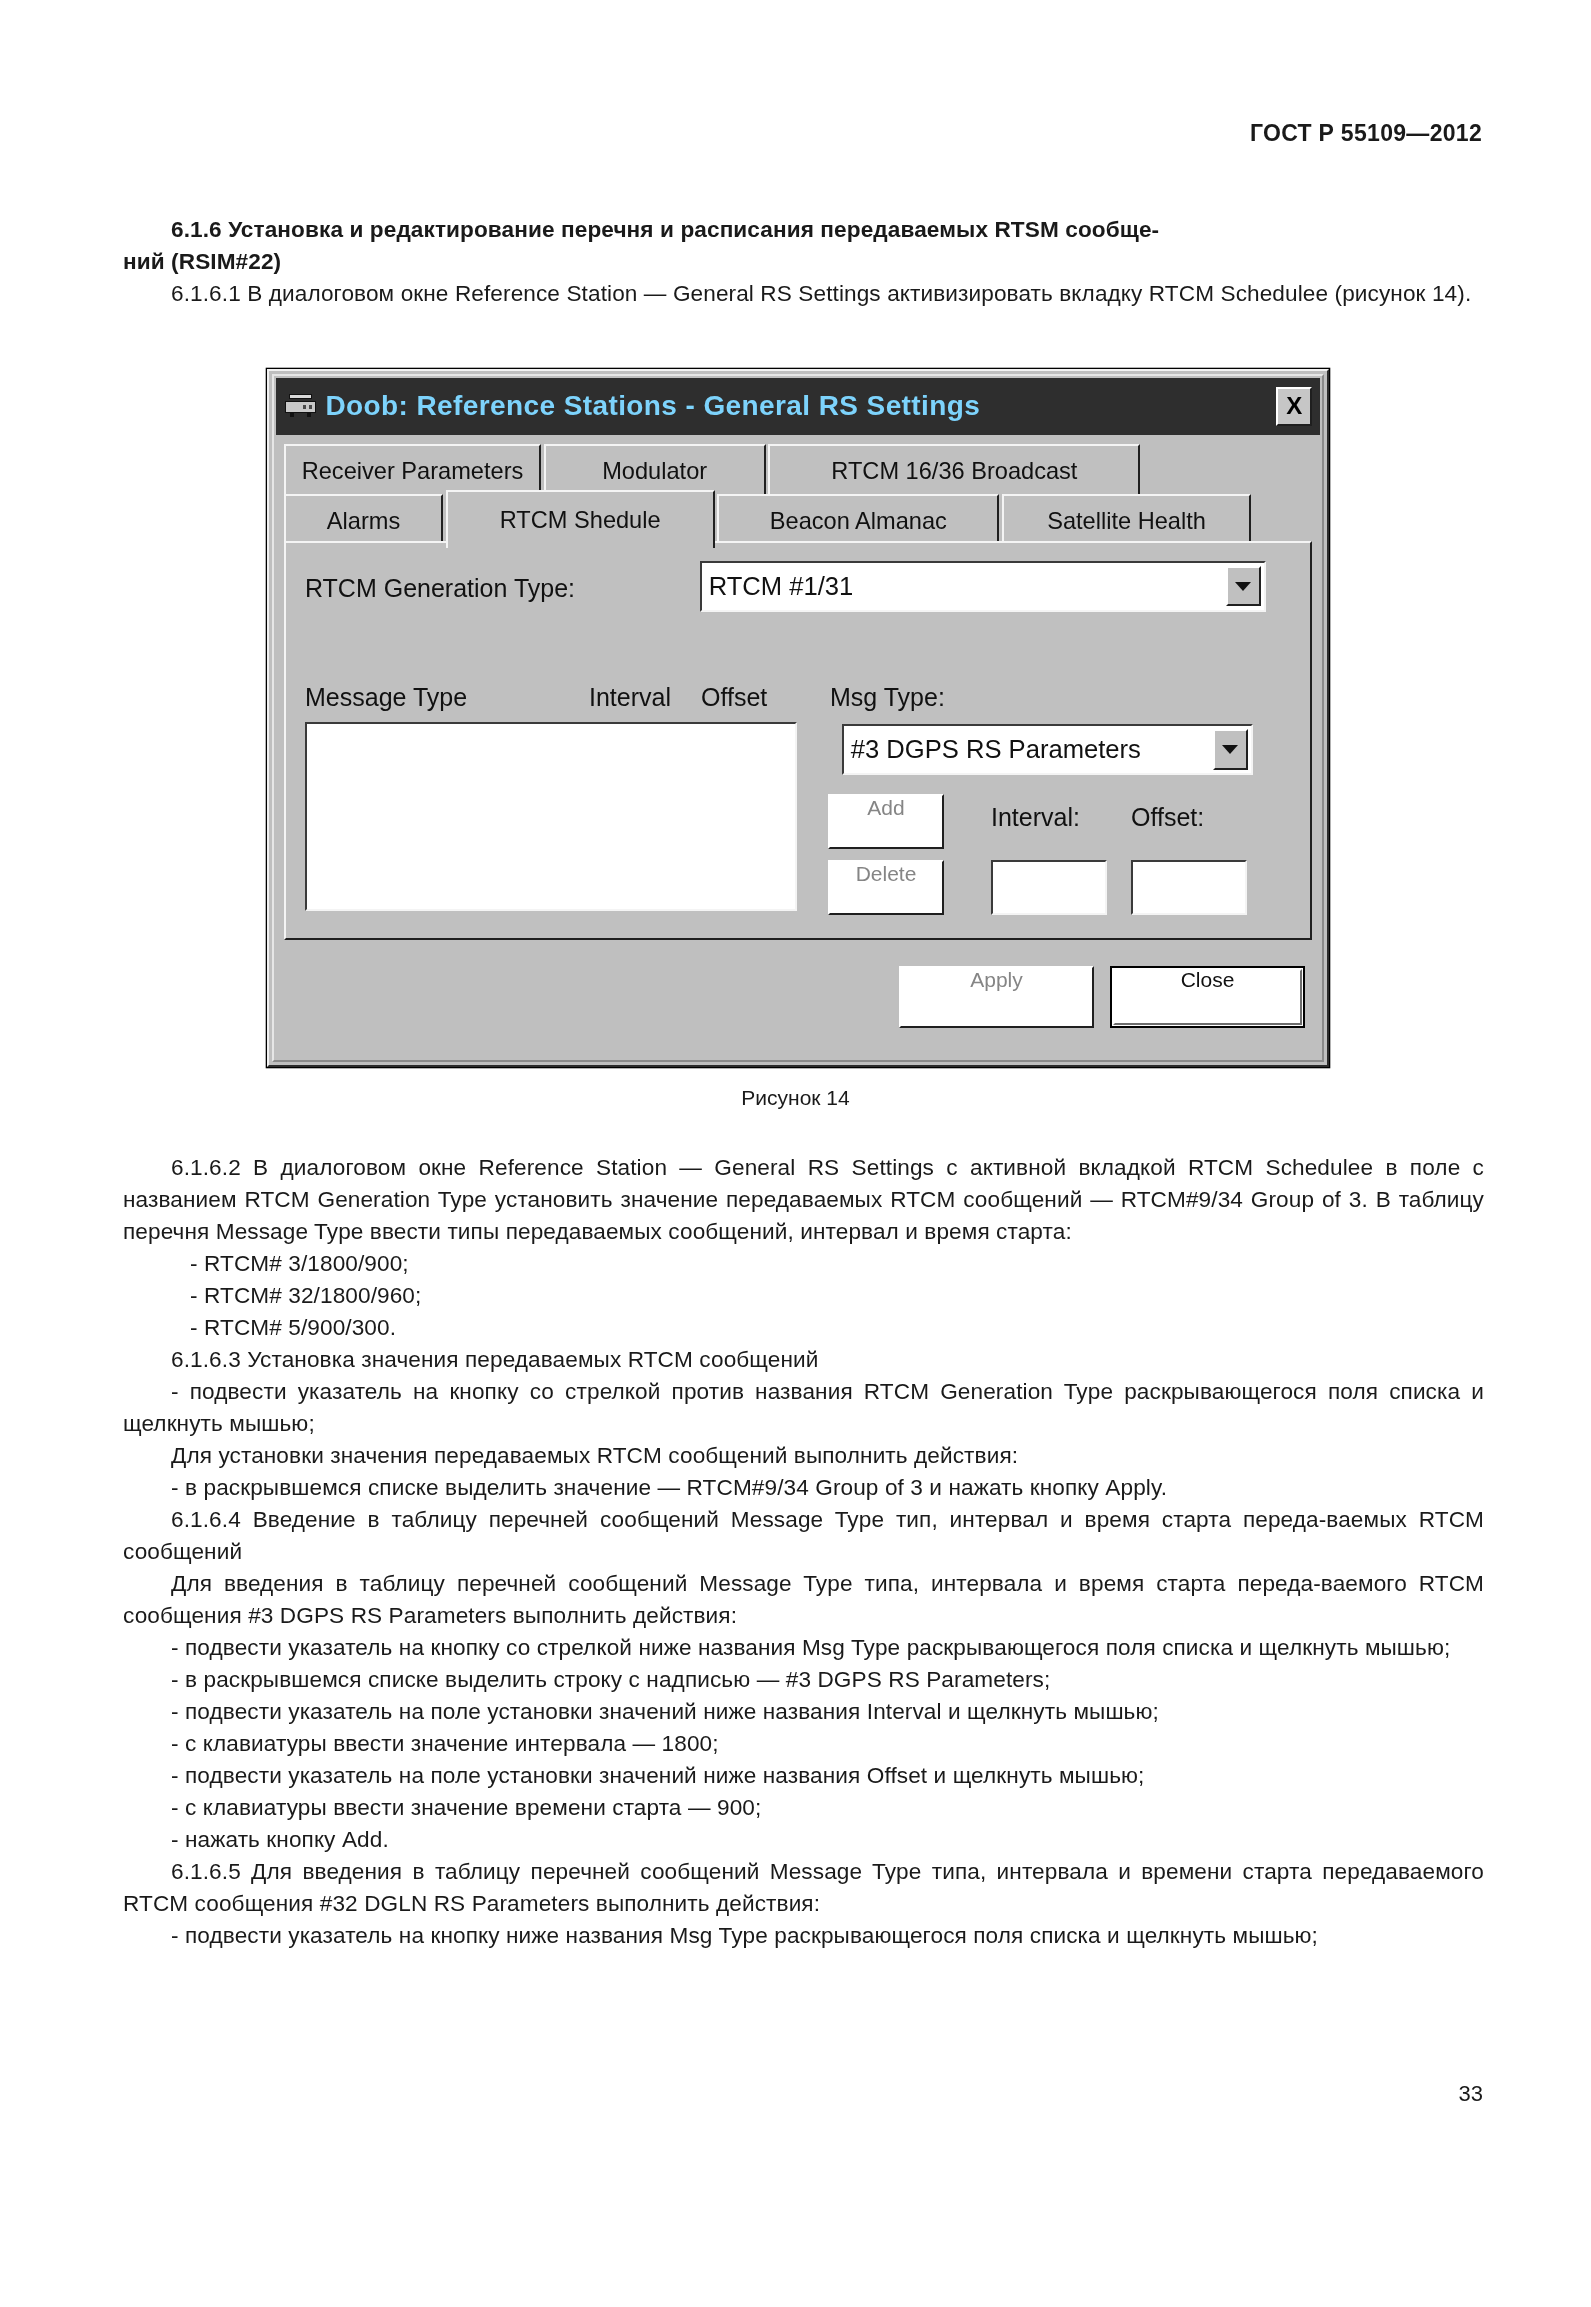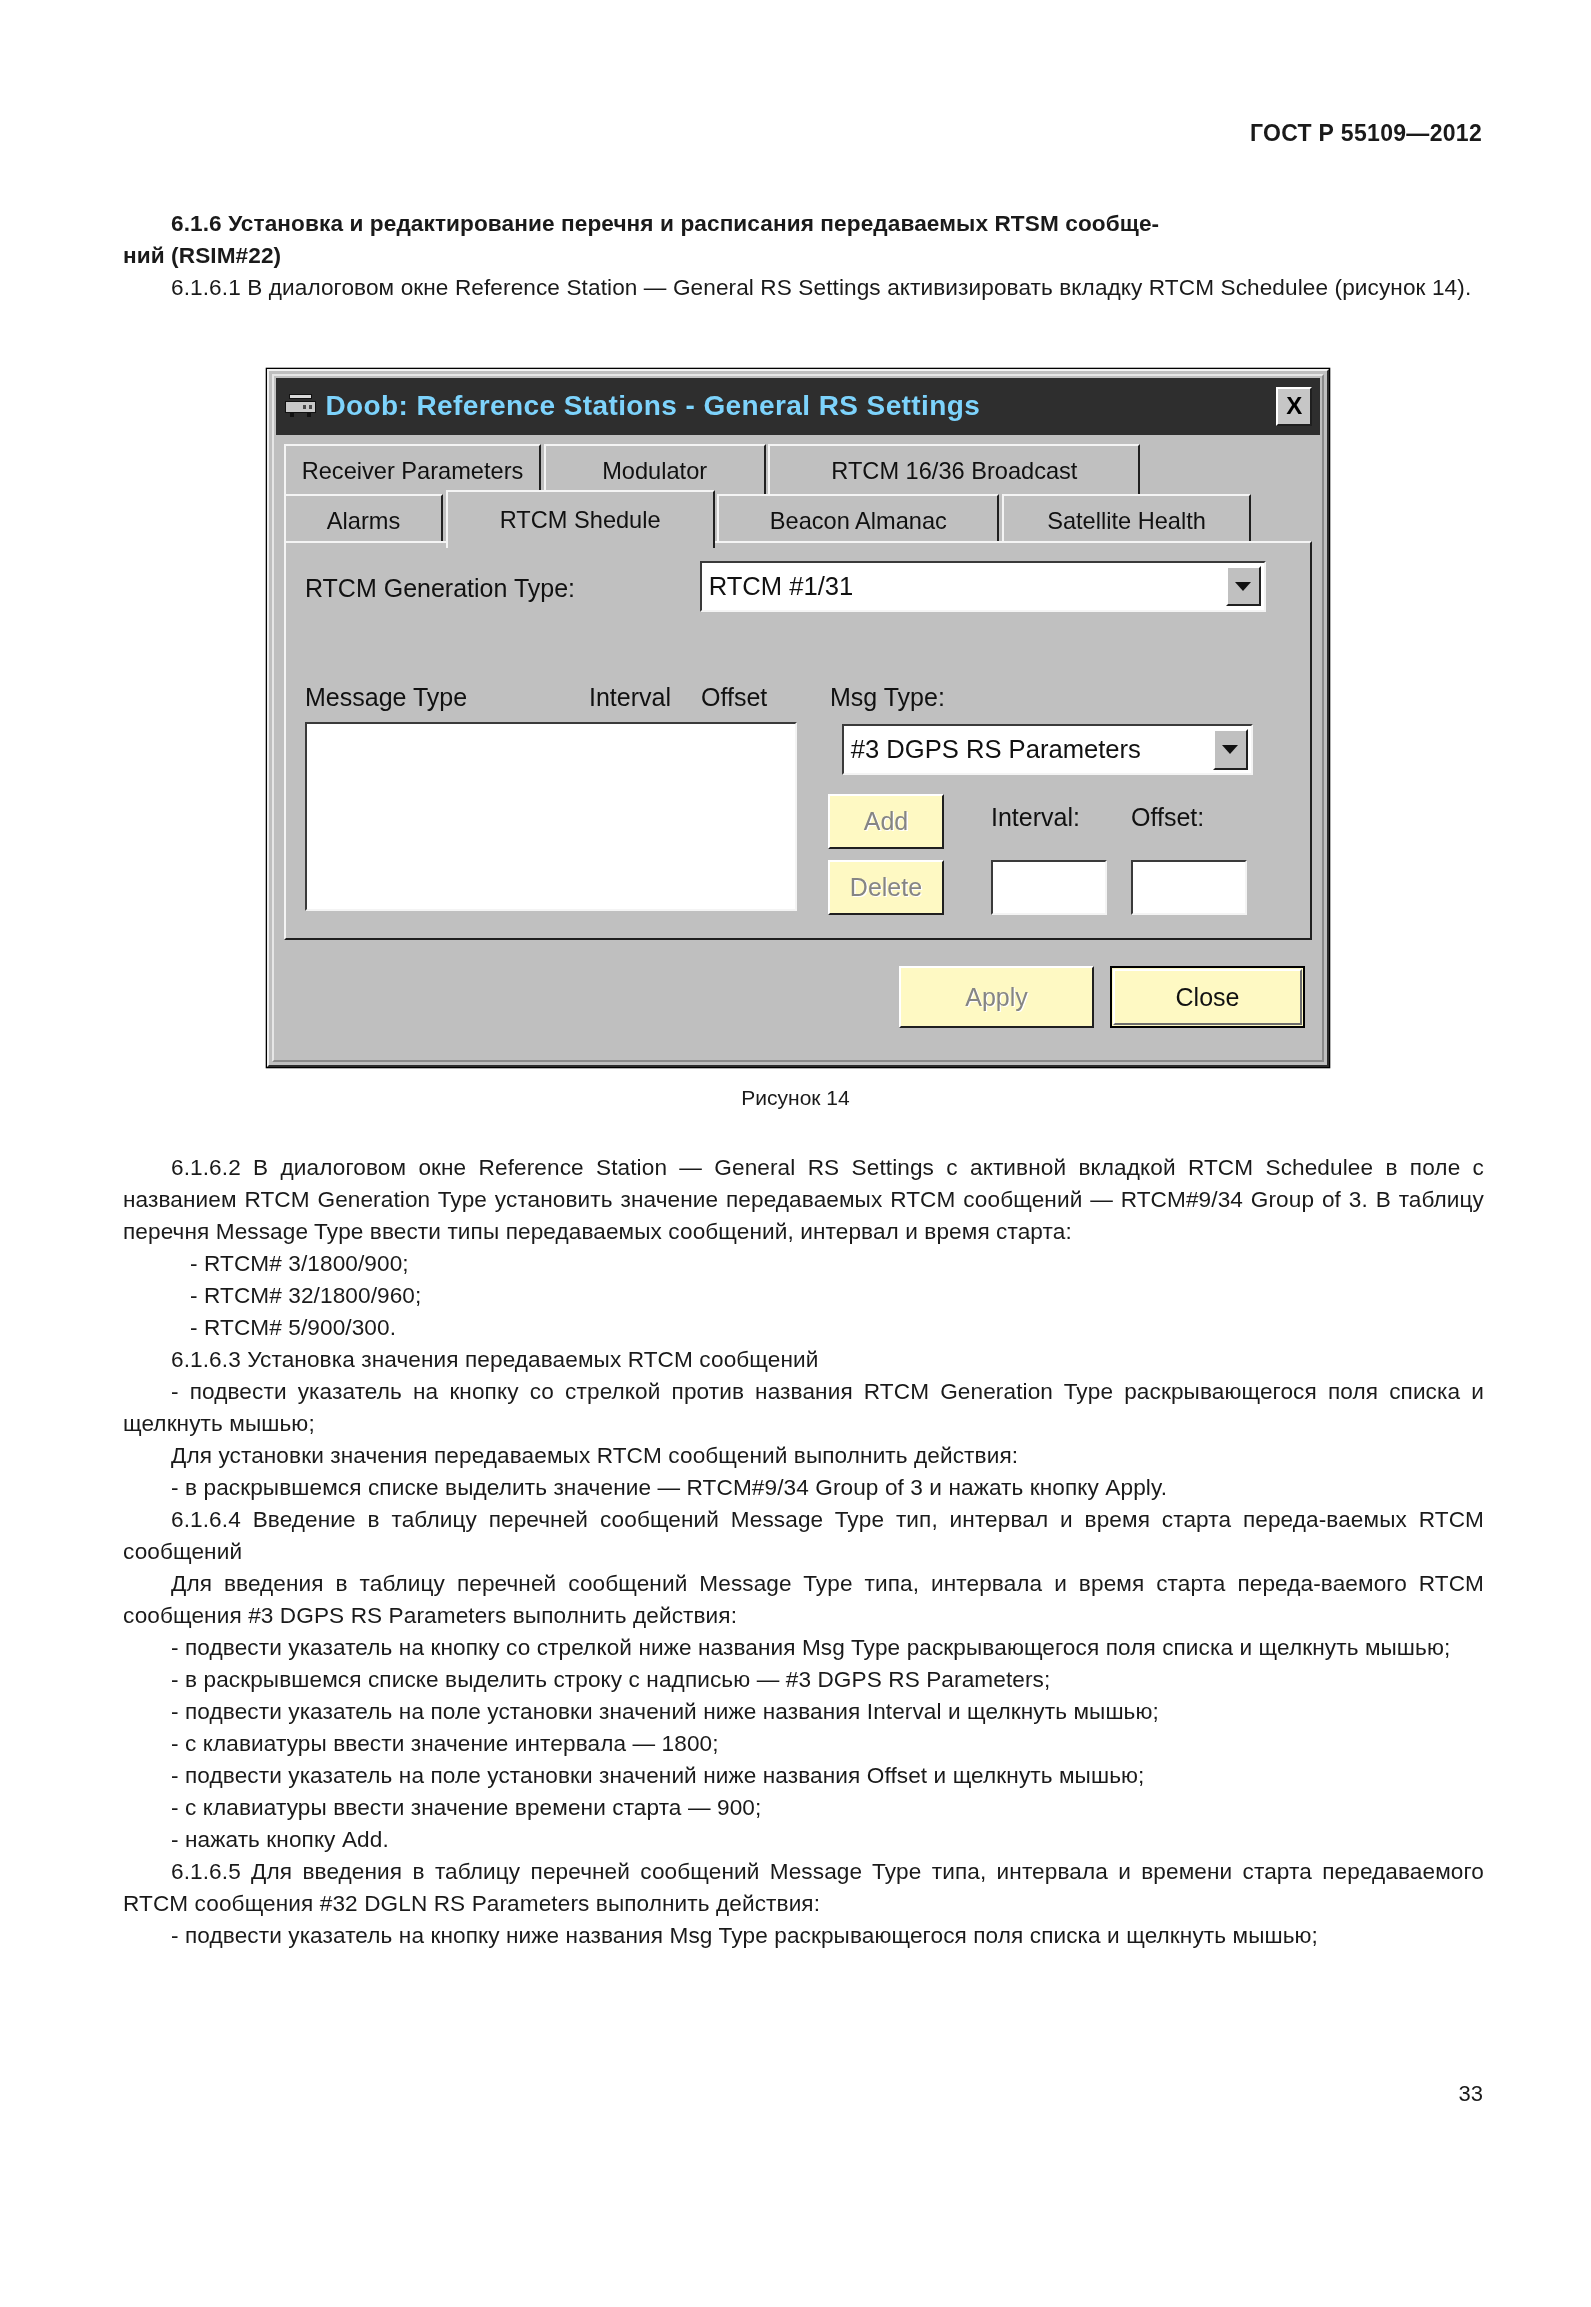--- a/index.html
+++ b/index.html
@@ -25,21 +25,21 @@
     font-size:23px;
     font-weight:bold;
     letter-spacing:0.3px;
     white-space:nowrap;
   }
 
   
   .content{
     position:absolute;
     left:123px;
-    top:208px;
+    top:214px;
     width:1361px;
   }
   p{
     margin:0;
     font-size:22.6px;
     line-height:32px;
     text-align:justify;
     text-justify:inter-word;
     letter-spacing:0.1px;
   }
@@ -245,28 +245,28 @@
     border-top:2.7px solid #3a3a3a;
     border-left:2.7px solid #3a3a3a;
     border-right:2.7px solid #f4f4f4;
     border-bottom:2.7px solid #f4f4f4;
     box-sizing:border-box;
   }
 
   
   .btn{
     position:absolute;
-    background:#fef9c3;
+    background:#ffffff;
     border-top:2.7px solid #ffffff;
     border-left:2.7px solid #ffffff;
     border-right:2.7px solid #1f1f1f;
     border-bottom:2.7px solid #1f1f1f;
     box-sizing:border-box;
-    display:flex;align-items:center;justify-content:center;
-    font-size:25px;
+    display:flex;justify-content:center;
+    font-size:21px;
     color:#111;
     white-space:nowrap;
   }
   .btn.disabled{
     color:#858585;
     text-shadow:1.3px 1.3px 0 #ffffff;
   }
   .btn.default{
     border:2.7px solid #000;
   }

